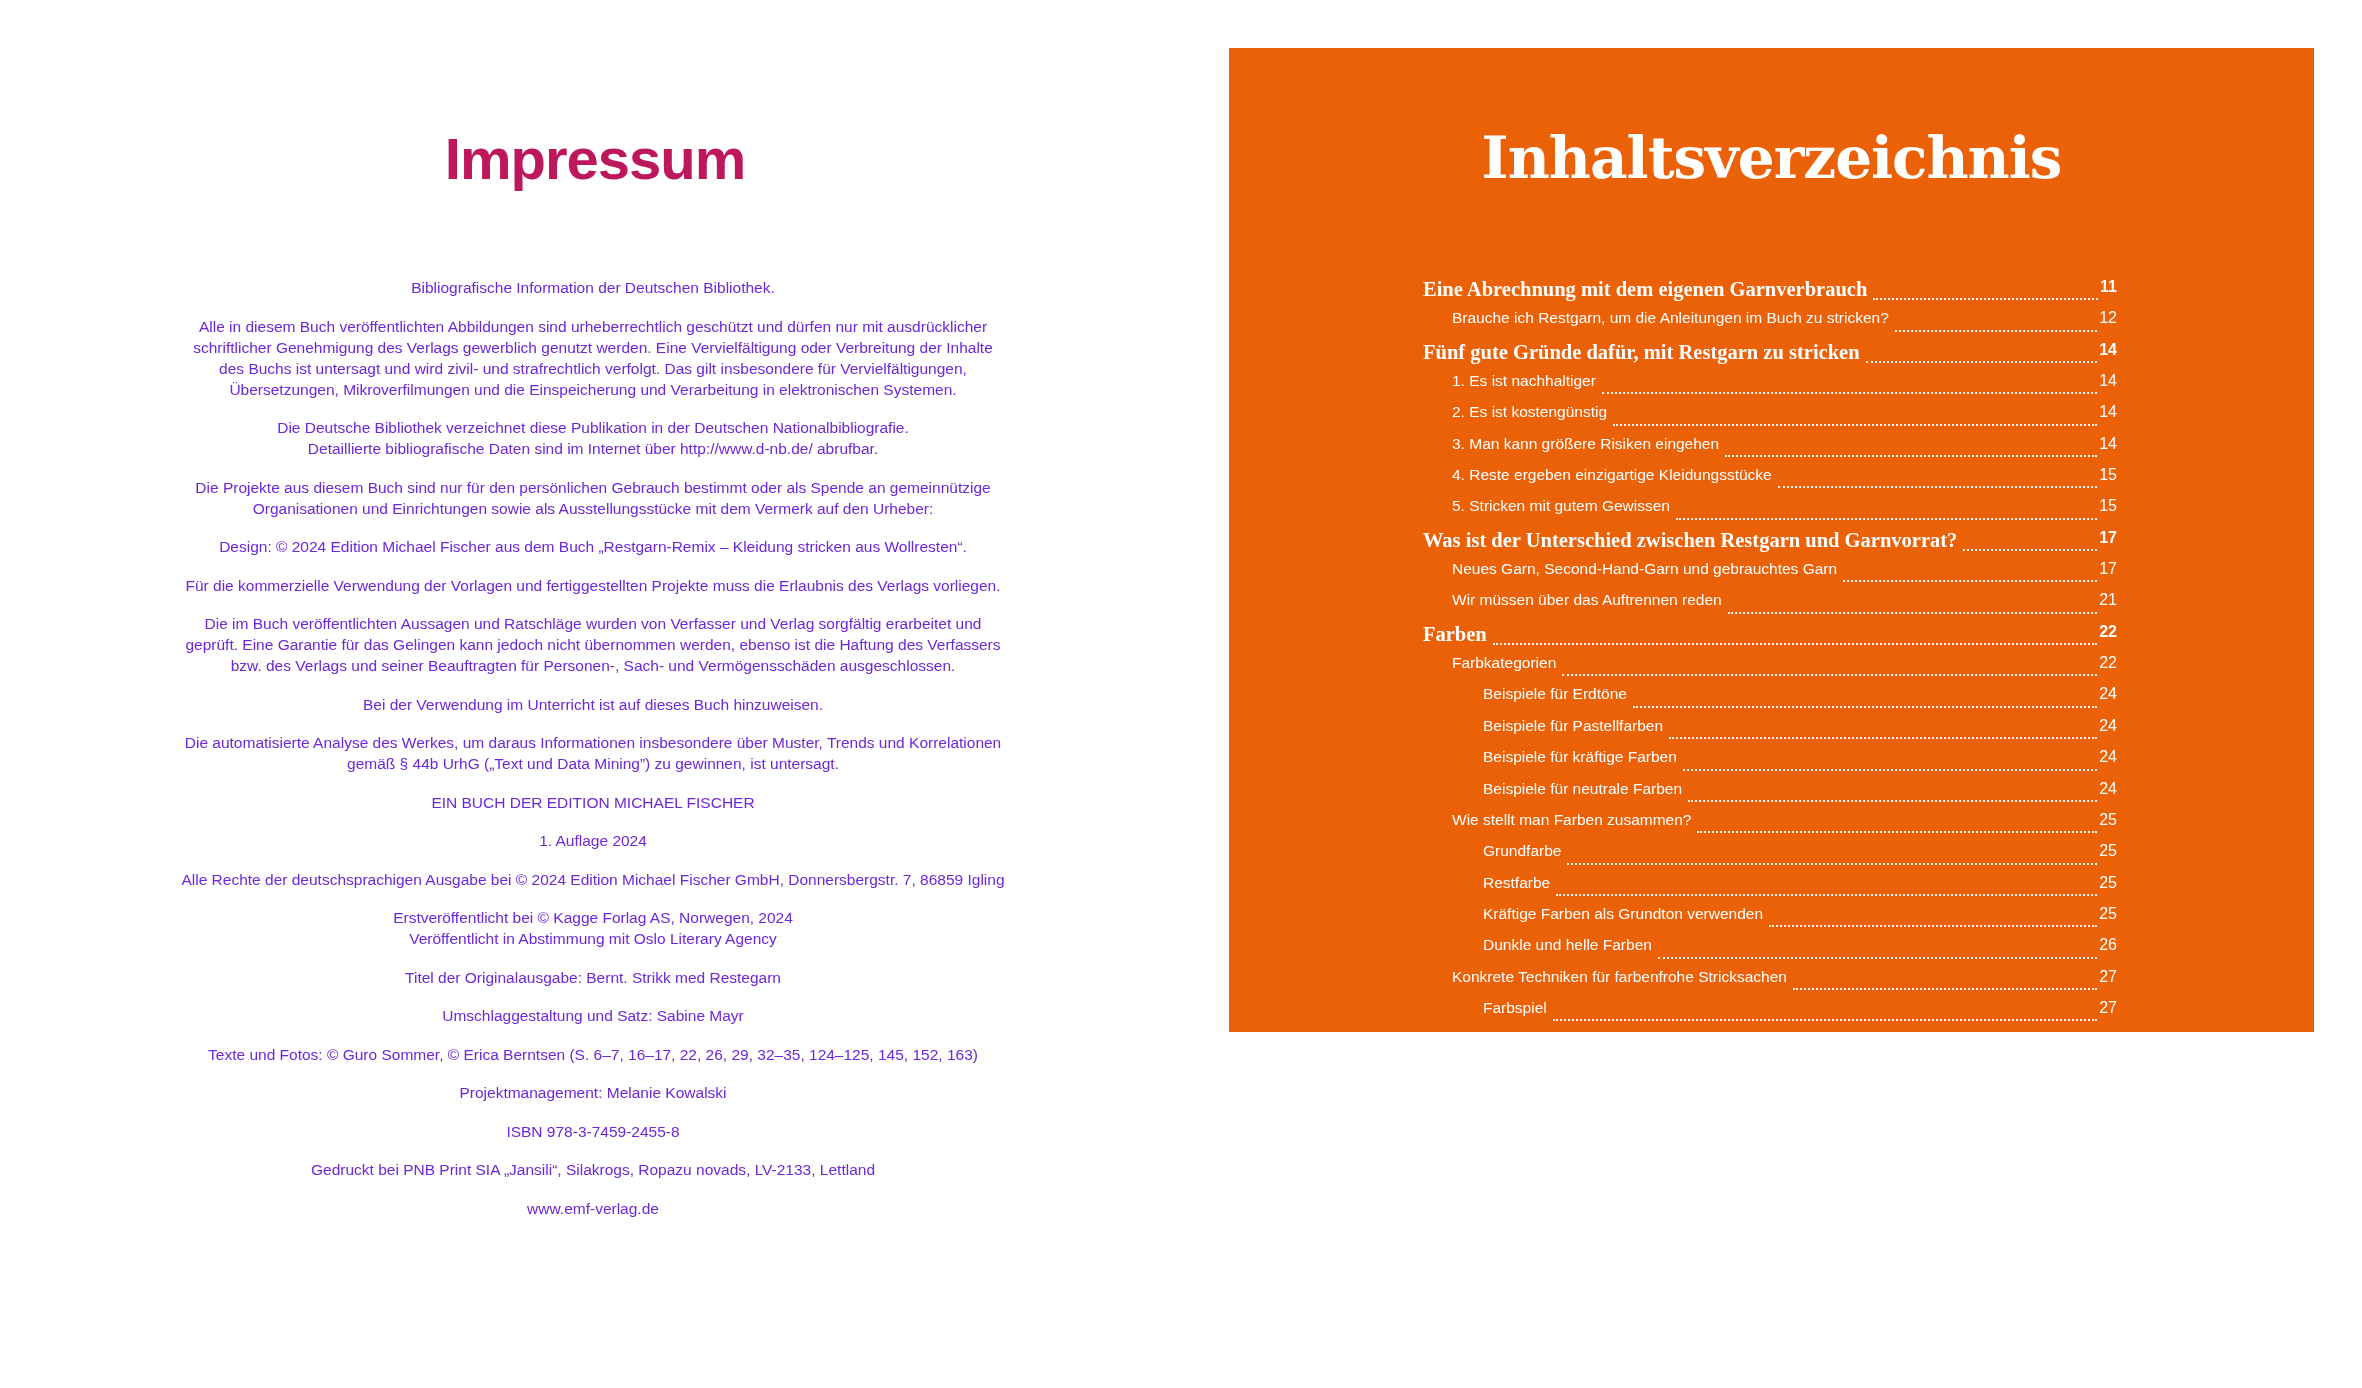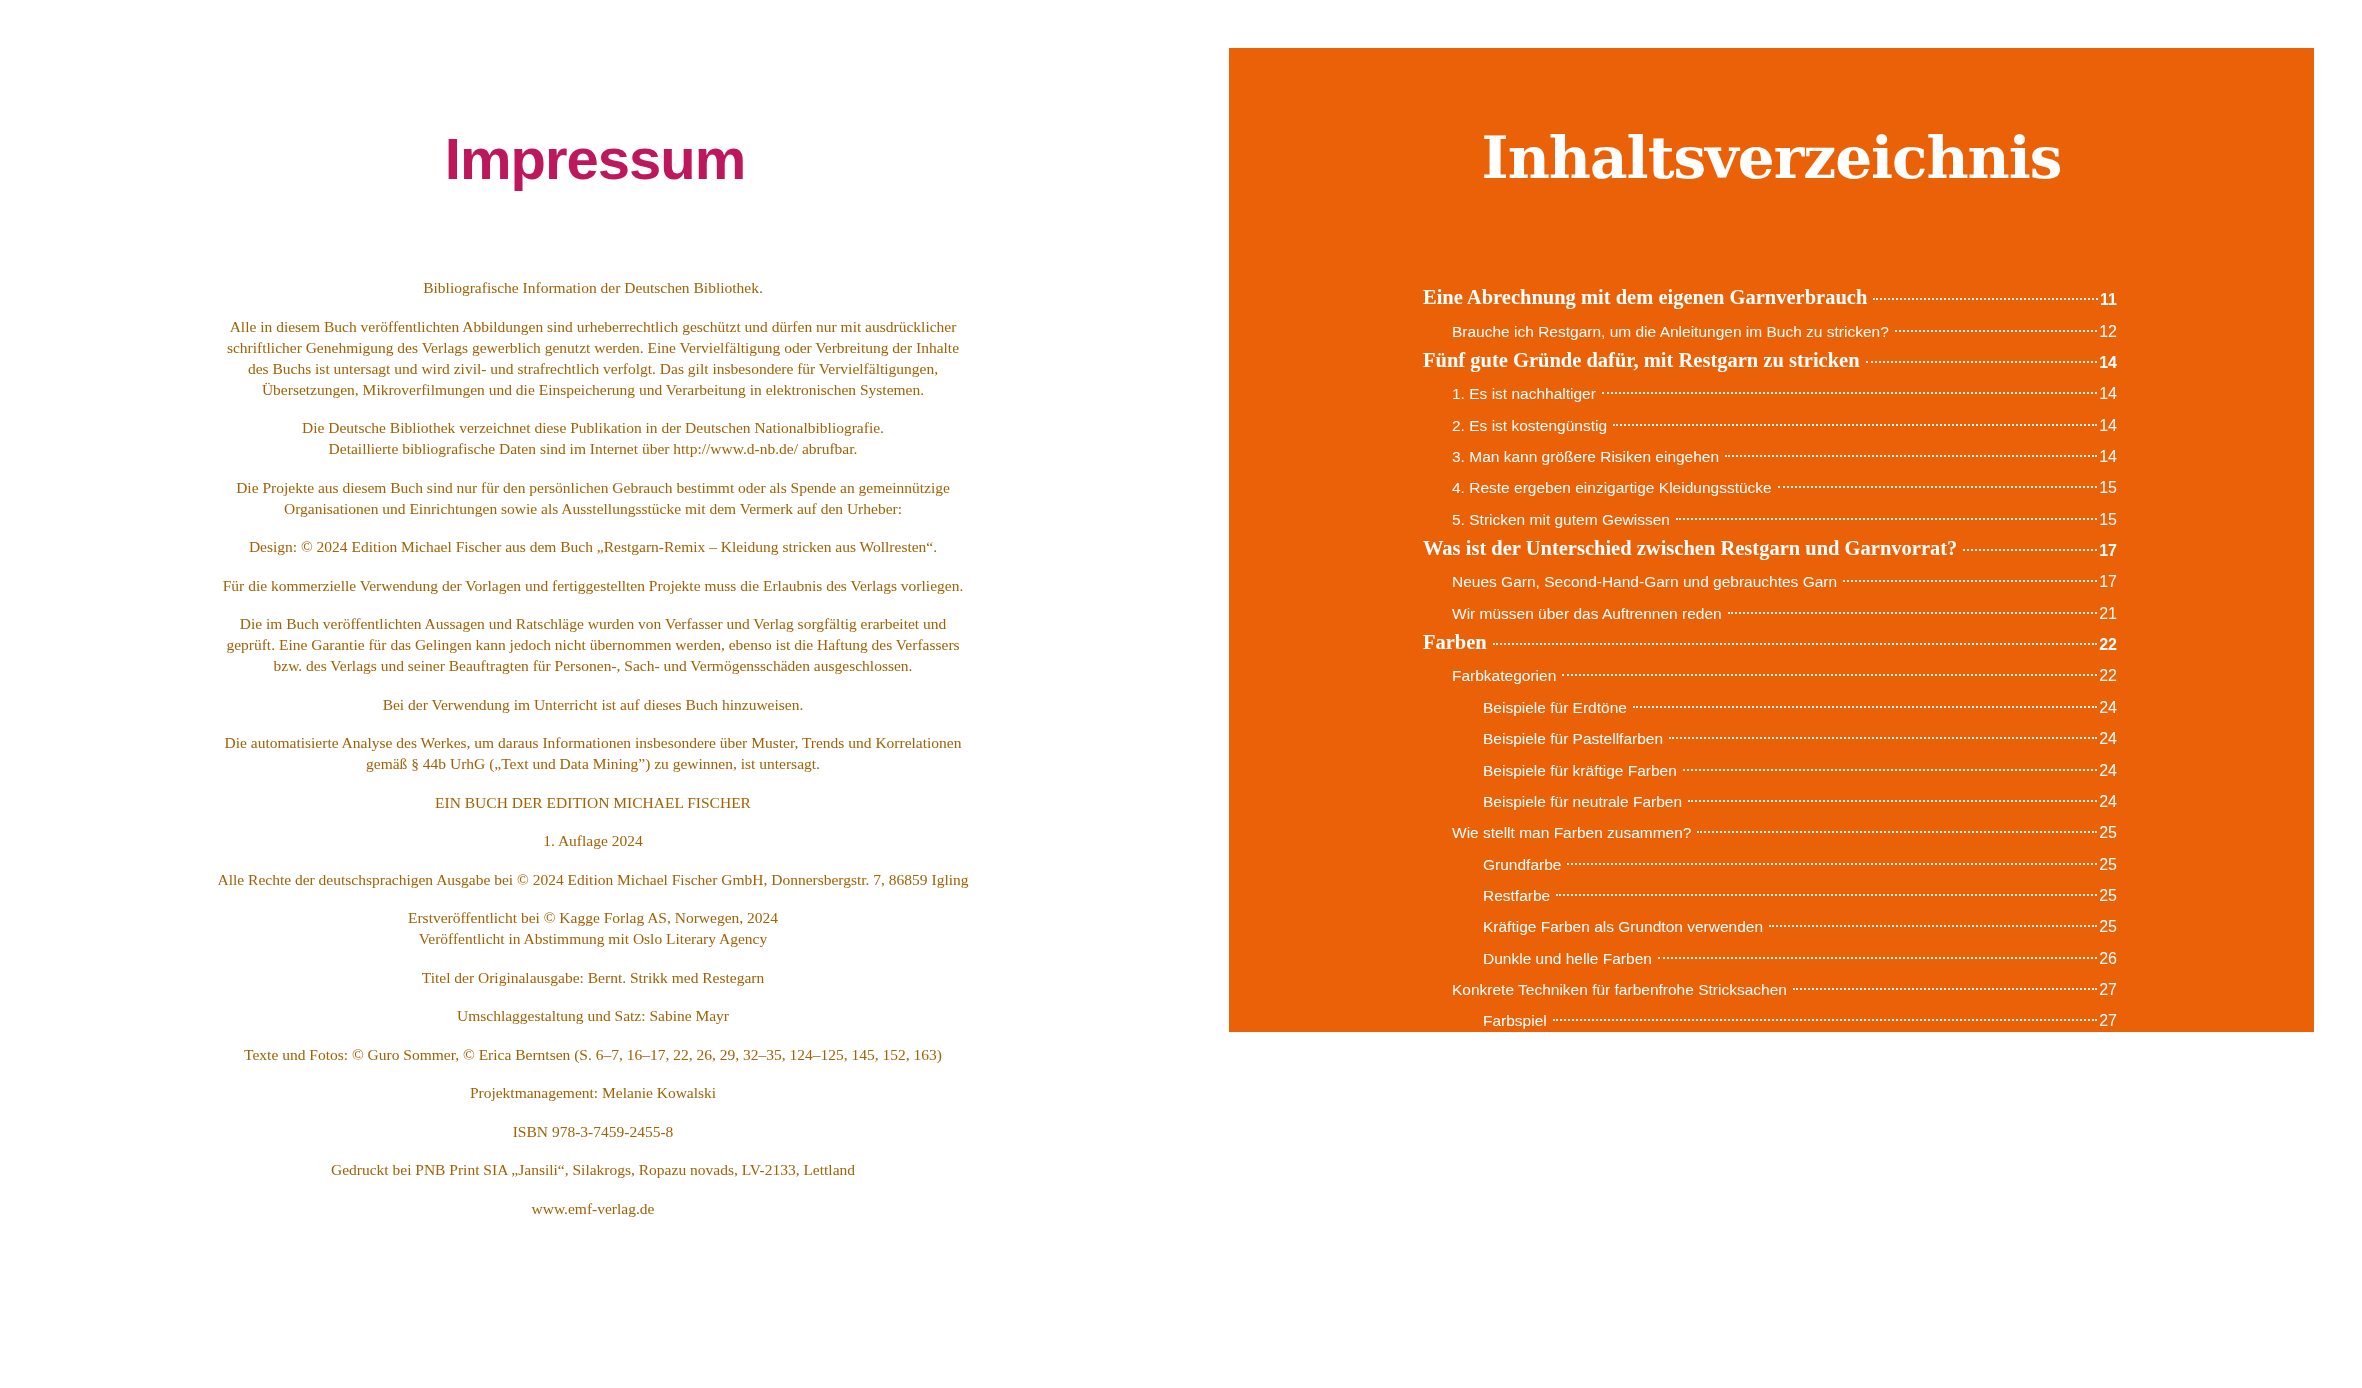--- a/index.html
+++ b/index.html
@@ -13,43 +13,43 @@
   .impressum-title {
     position: absolute; left: 0; width: 1190px; top: 124px;
     text-align: center;
     font-family: Liberation Sans, sans-serif; font-weight: bold;
     font-size: 58px; line-height: 70px; color: #be185d;
     letter-spacing: -1px;
   }
   .impressum-body {
     position: absolute; left: 170px; width: 846px; top: 277px;
     text-align: center;
-    font-family: Liberation Serif, serif; font-size: 15.5px;
-    line-height: 21px; color: #a16207;
+    font-family: Liberation Sans, sans-serif; font-size: 15.5px;
+    line-height: 21px; color: #6d28d9;
   }
   .impressum-body p { margin: 0 0 17.5px 0; }
   .impressum-body .line { display: block; white-space: nowrap; }
 
   .page-right {
     position: absolute; left: 1229px; top: 48px; width: 1085px; height: 984px;
     background: #EB6108;
   }
   .toc-title {
     position: absolute; left: 0; width: 1085px; top: 70px;
     text-align: center;
     font-family: "DejaVu Serif", serif; font-weight: bold;
     font-size: 58px; line-height: 80px; color: #ffffff;
     letter-spacing: -1px;
   }
   .toc-list {
     position: absolute; left: 194px; top: 230px; width: 694px;
     margin: 0; padding: 0; list-style: none;
   }
   .toc-row {
-    display: flex; align-items: flex-end; height: 31.35px;
+    display: flex; align-items: flex-start; height: 31.35px;
     color: #ffffff; white-space: nowrap;
   }
   .toc-row .label { flex: 0 0 auto; padding-right: 6px; }
   .toc-row .dots {
     flex: 1 1 auto; overflow: hidden; height: 1px;
     border-bottom: 2px dotted rgba(255,255,255,0.95);
     margin-bottom: 1px; align-self: flex-end; margin-bottom: 9px;
   }
   .toc-row .page { flex: 0 0 auto; padding-left: 2px; font-family: "Liberation Sans", sans-serif; font-size: 16px; }
   .lvl-1 { font-family: "Liberation Serif", serif; font-weight: bold; font-size: 20.5px; }

